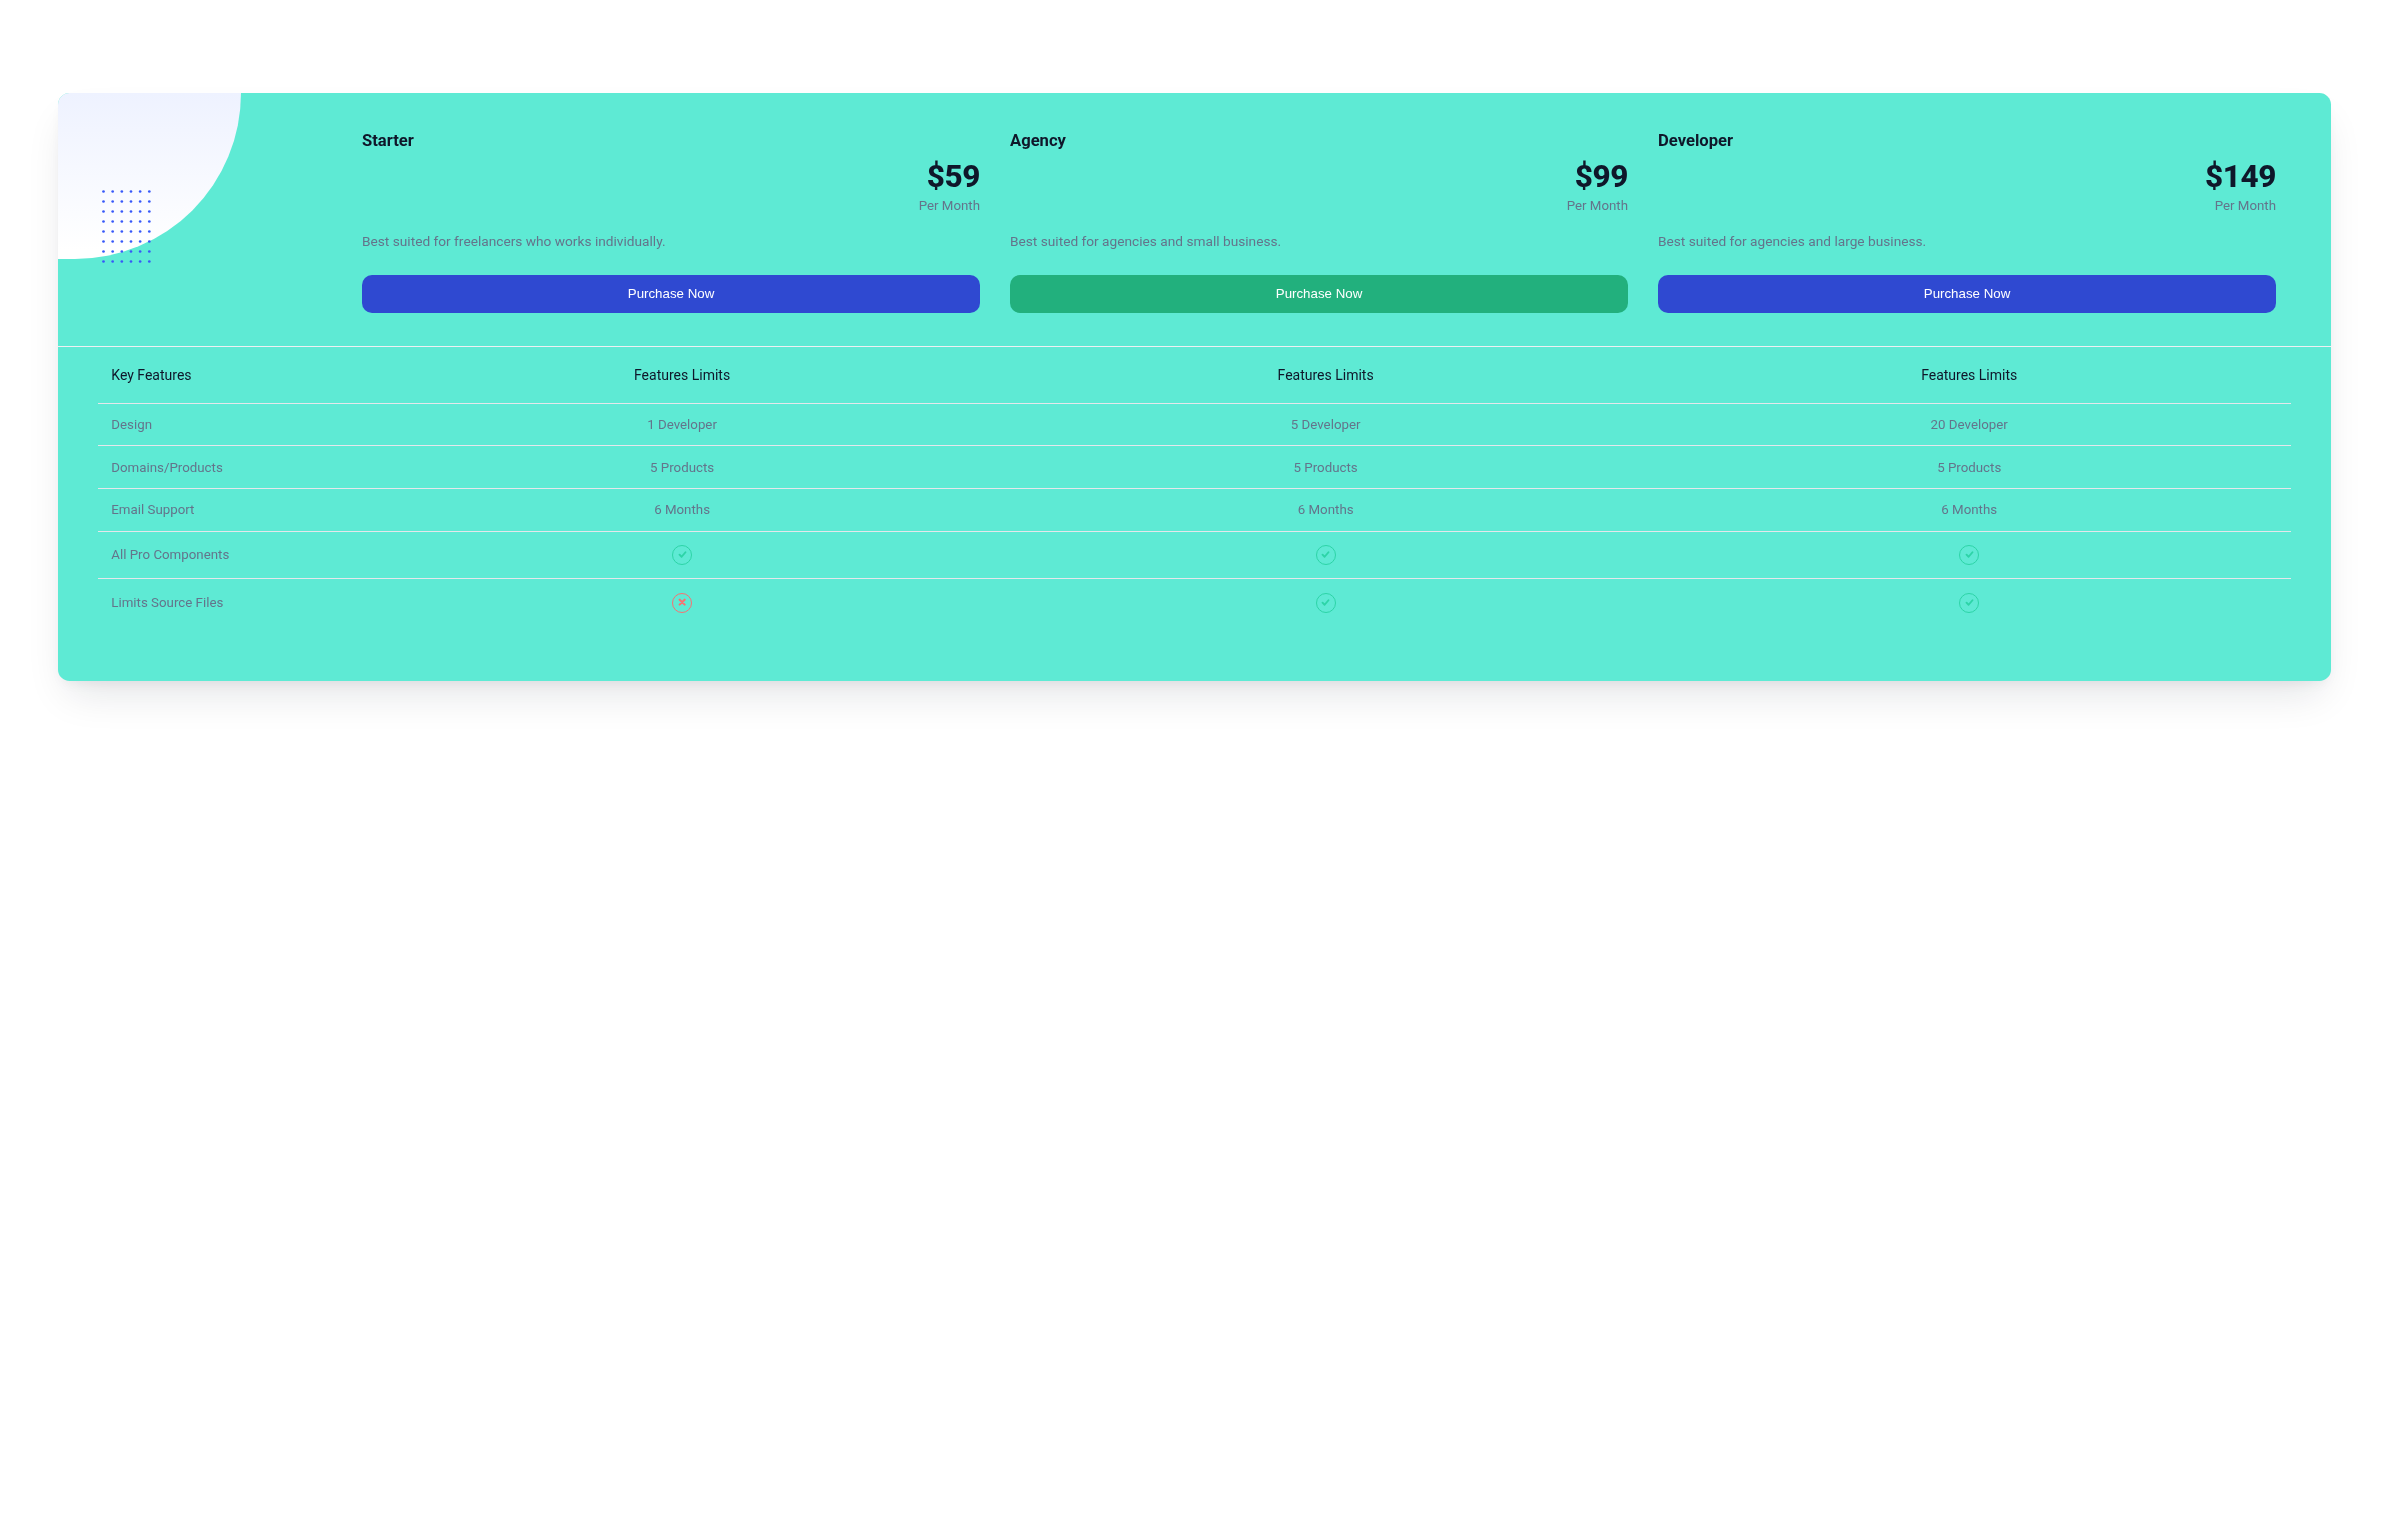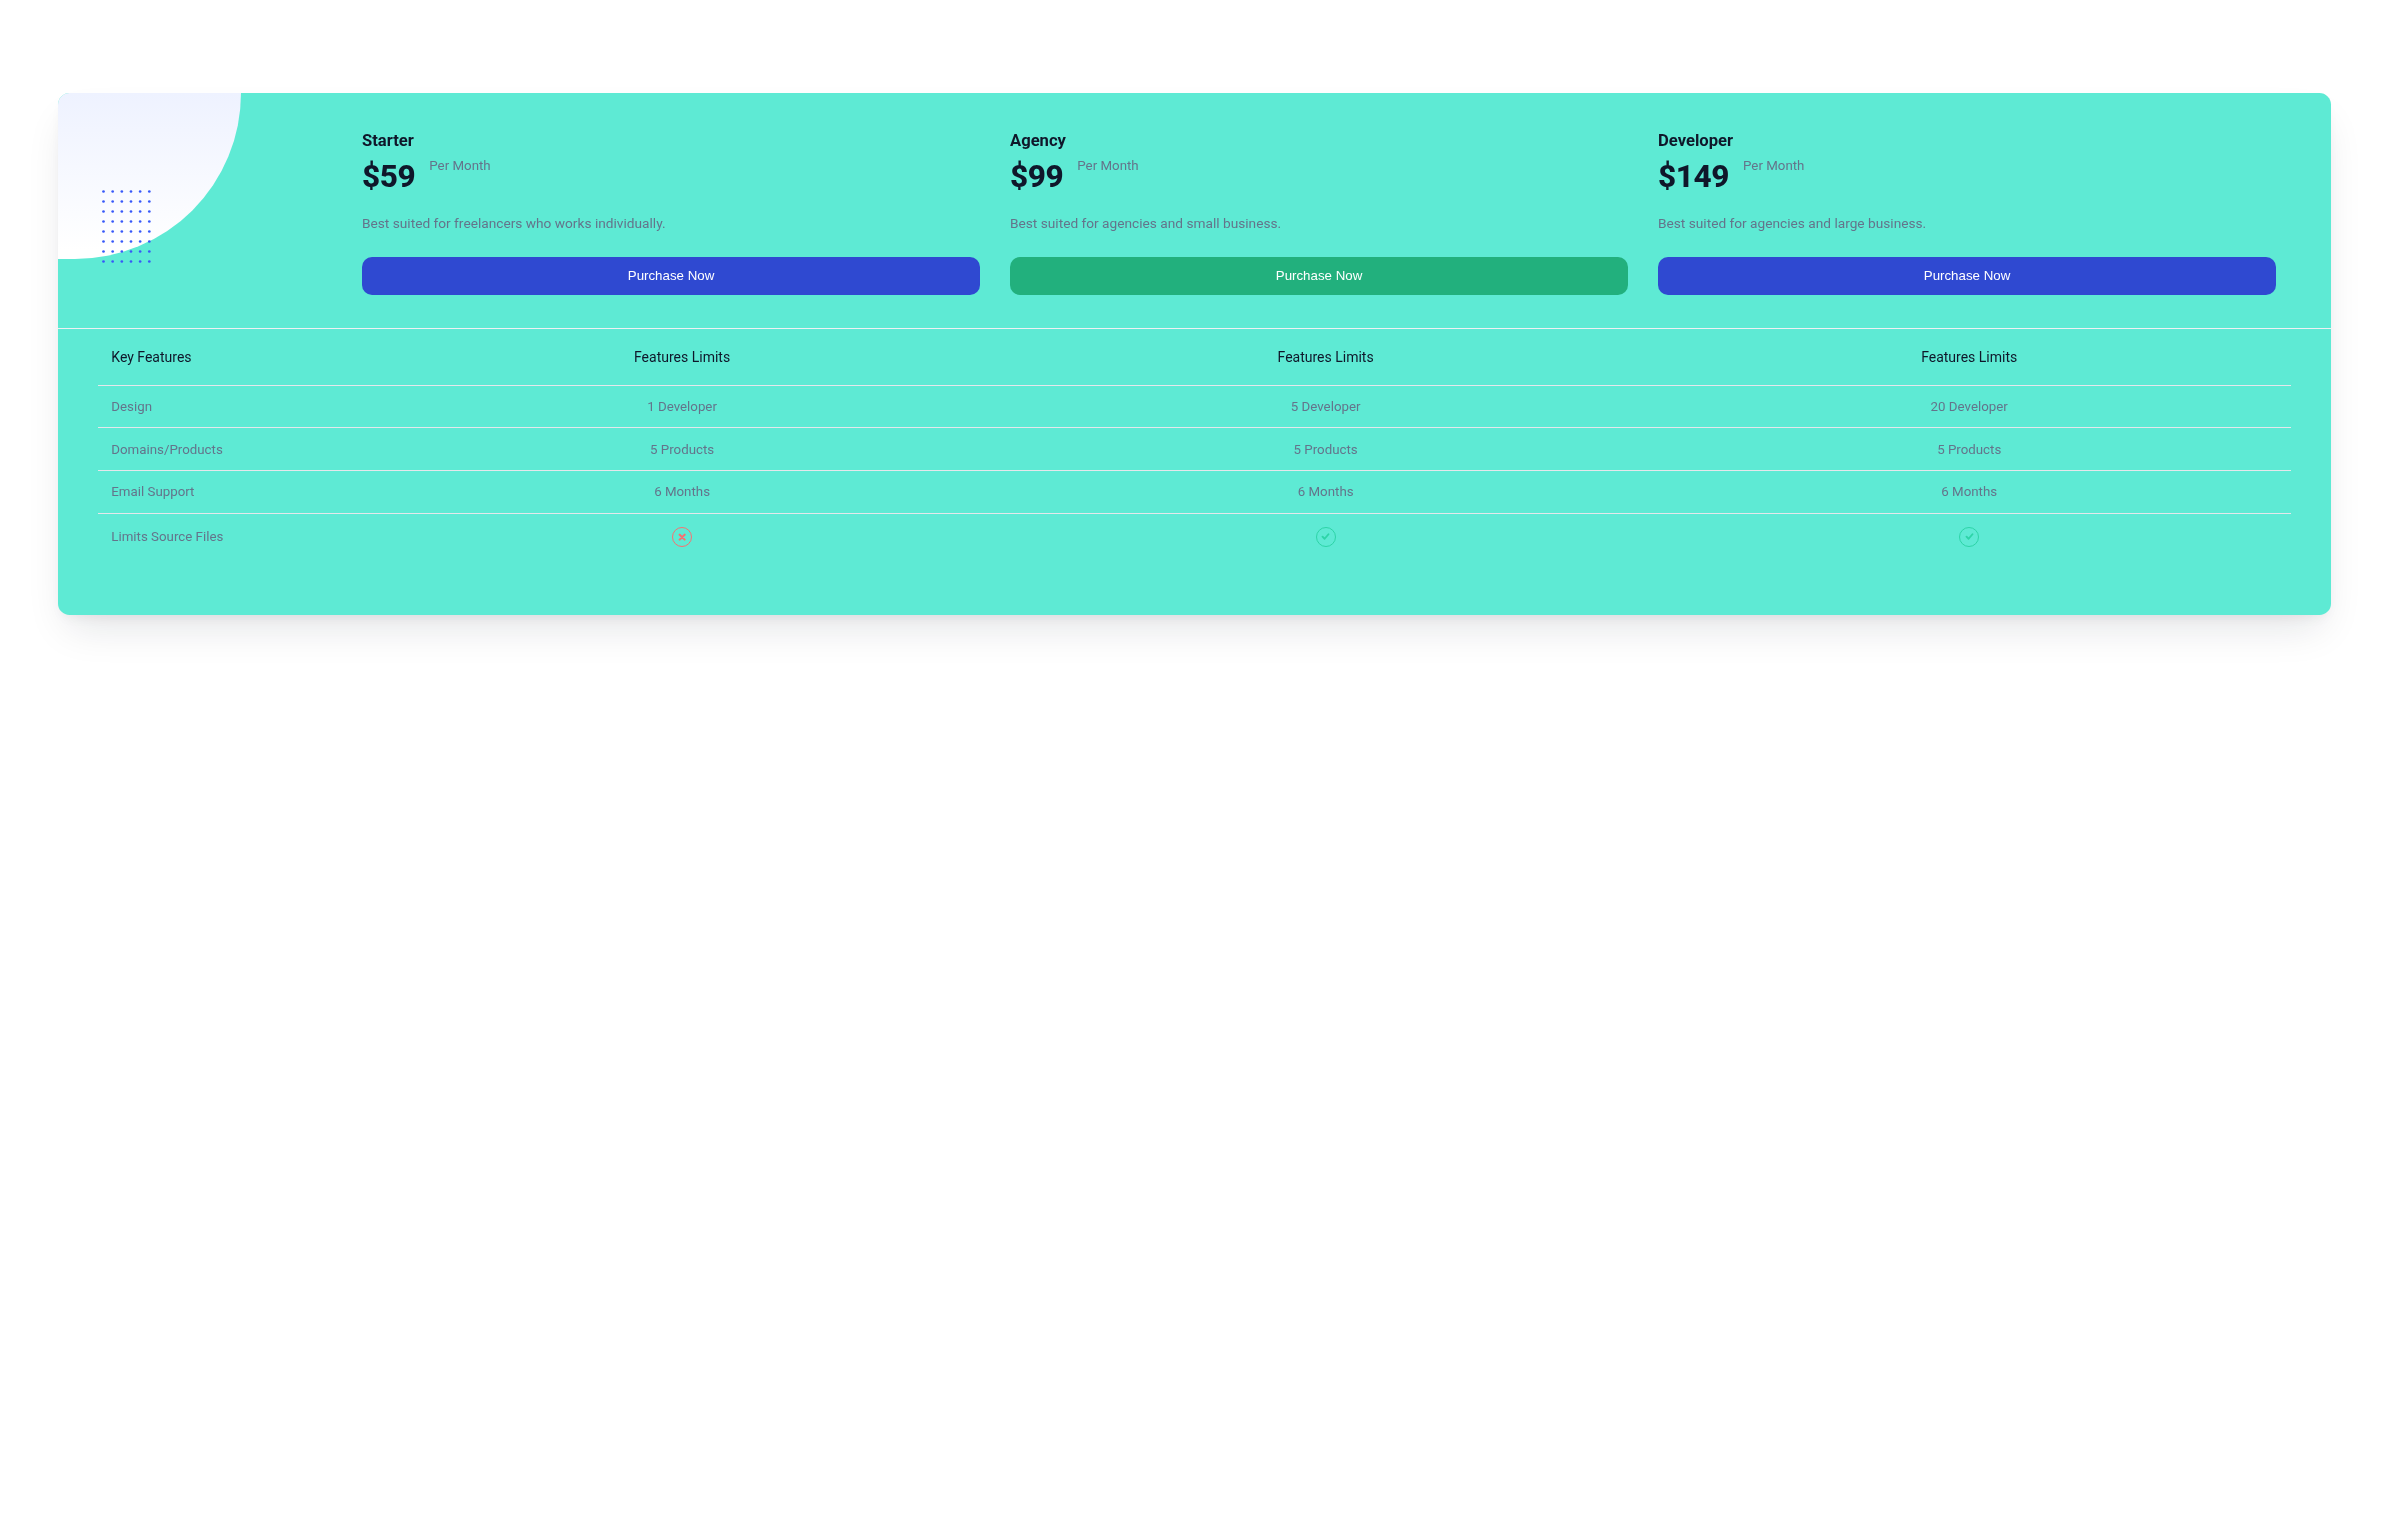--- a/index.html
+++ b/index.html
@@ -37,21 +37,21 @@
   width:50px;
 }
 .dots svg circle { fill:var(--blue-300); }
 .plans {
   display:flex;
   position:relative;
 }
 .label-col { flex:0 0 249px; }
 .plan-col { flex:1; padding:0 15px; }
 .plan-col h3 { margin:0; font-size:16.6px; font-weight:700; color:var(--slate-900); }
-.price-row { display:flex; align-items:flex-start; gap:14px; margin-top:8.3px; }
+.price-row { display:flex; align-items:flex-end; gap:3px; margin-top:8.3px;flex-direction:column; }
 .price { font-size:31.5px; font-weight:800; color:var(--slate-900); letter-spacing:-0.4px; }
 .per { font-size:13.3px; color:var(--slate-500); }
 .desc { margin-top:18px; font-size:13.7px; color:var(--slate-500); line-height:1.5; }
 .btn {
   margin-top:23px;
   display:block;
   width:100%;
   text-align:center;
   padding:11.6px 0;
   border-radius:10px;
@@ -213,20 +213,44 @@
           <div class="cell">5 Products</div>
           <div class="cell">5 Products</div>
         </div>
         <div class="body-row">
           <div class="label-col">Email Support</div>
           <div class="cell">6 Months</div>
           <div class="cell">6 Months</div>
           <div class="cell">6 Months</div>
         </div>
         <div class="body-row">
+          <div class="label-col">All Pro Components</div>
+          <div class="cell"><span class="icon-wrap">
+              <span class="icon-check">
+                <svg viewBox="0 0 12 12">
+                  <path d="M2 6.2 L4.8 9 L10 3"></path>
+                </svg>
+              </span>
+            </span></div>
+          <div class="cell"><span class="icon-wrap">
+              <span class="icon-check">
+                <svg viewBox="0 0 12 12">
+                  <path d="M2 6.2 L4.8 9 L10 3"></path>
+                </svg>
+              </span>
+            </span></div>
+          <div class="cell"><span class="icon-wrap">
+              <span class="icon-check">
+                <svg viewBox="0 0 12 12">
+                  <path d="M2 6.2 L4.8 9 L10 3"></path>
+                </svg>
+              </span>
+            </span></div>
+        </div>
+        <div class="body-row">
           <div class="label-col">Limits Source Files</div>
           <div class="cell"><span class="icon-wrap">
               <span class="icon-cross">
                 <svg viewBox="0 0 10 10">
                   <path d="M2 2 L8 8 M8 2 L2 8"></path>
                 </svg>
               </span>
             </span></div>
           <div class="cell"><span class="icon-wrap">
               <span class="icon-check">

